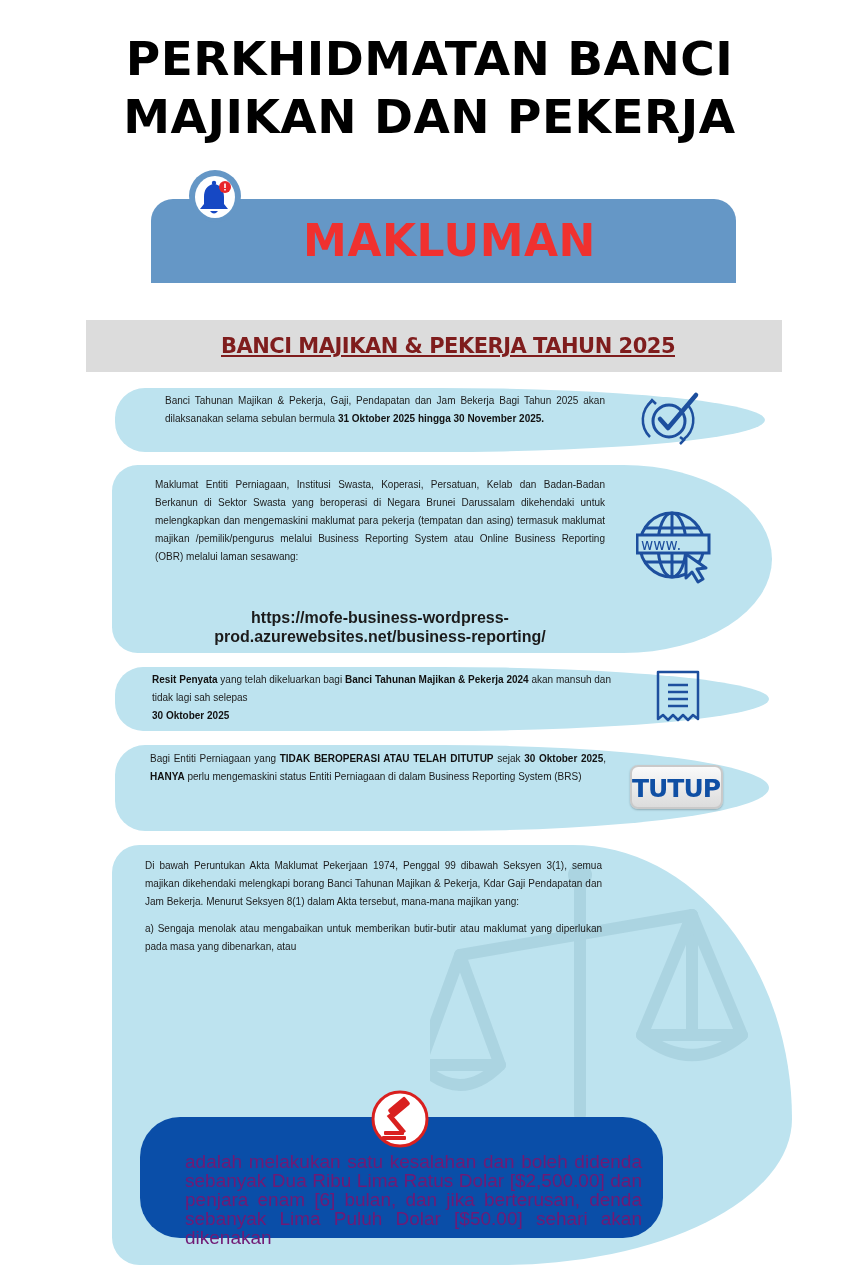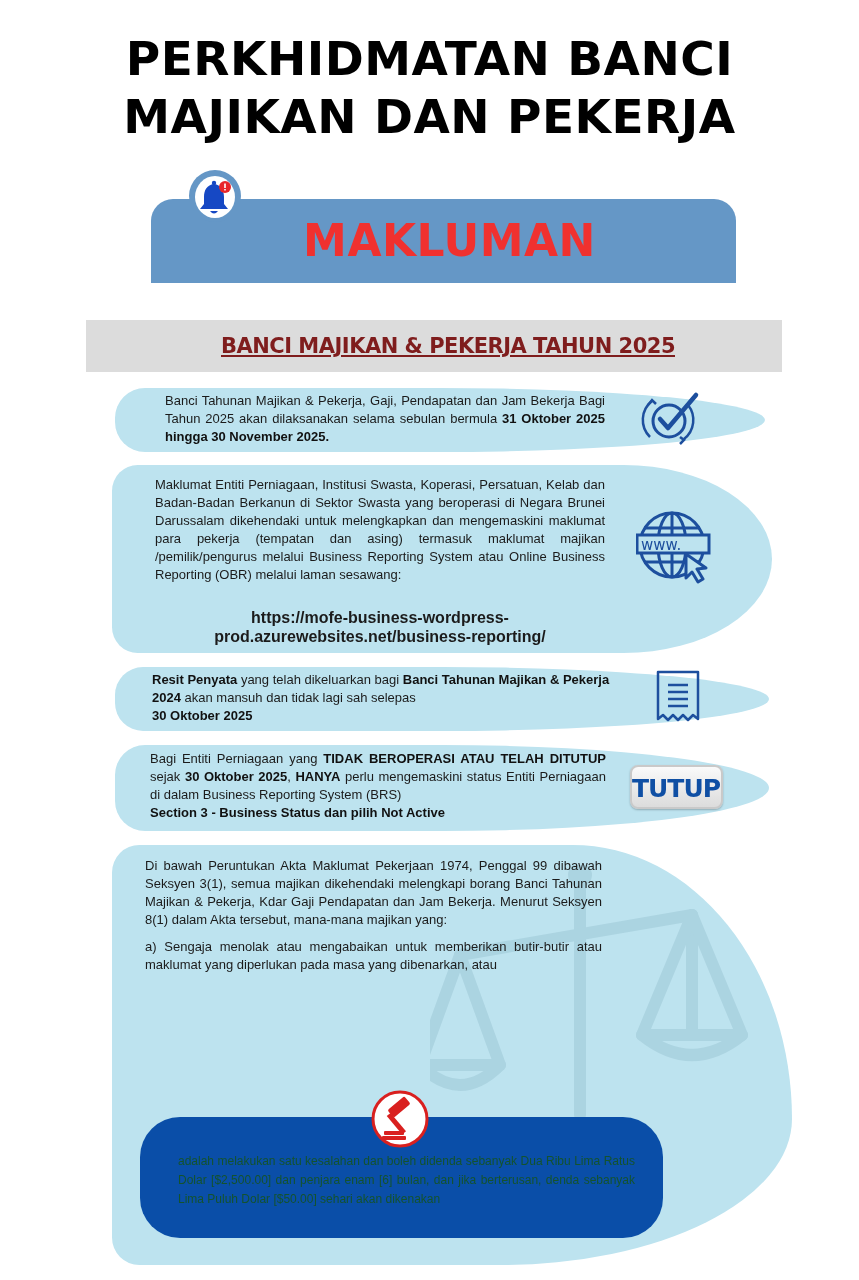--- a/index.html
+++ b/index.html
@@ -26,34 +26,34 @@
                    text-align: center; font-family: "DejaVu Sans", sans-serif; font-weight: bold;
                    font-size: 21px; color: #7f1d1d; letter-spacing: -0.5px; text-decoration: underline; }
 
   .card { background: #bde3ef; }
   .card1 { left: 115px; top: 388px; width: 650px; height: 64px; border-radius: 30px 50% 50% 30px / 30px 50% 50% 30px; }
   .card2 { left: 112px; top: 465px; width: 660px; height: 188px; border-radius: 26px 150px 150px 26px / 26px 95px 95px 26px; }
   .card3 { left: 115px; top: 667px; width: 654px; height: 64px; border-radius: 28px 50% 50% 28px / 28px 50% 50% 28px; }
   .card4 { left: 115px; top: 745px; width: 654px; height: 86px; border-radius: 30px 50% 50% 30px / 30px 50% 50% 30px; }
   .card5 { left: 112px; top: 845px; width: 680px; height: 420px; border-radius: 30px 240px 320px 30px / 30px 300px 160px 30px; }
 
-  .txt { font-size: 13px; line-height: 18px; text-align: justify; color: #1b1b1b; }
+  .txt { font-size: 10px; line-height: 18px; text-align: justify; color: #1b1b1b; }
   .txt b { font-weight: bold; color: #111; }
   .p1 { left: 165px; top: 392px; width: 440px; }
   .p2 { left: 155px; top: 476px; width: 450px; }
   .url { left: 155px; top: 608px; width: 450px; text-align: center; font-weight: bold;
          font-size: 16px; line-height: 19px; color: #1b1b1b; }
   .p3 { left: 152px; top: 671px; width: 460px; text-align: left; }
   .p4 { left: 150px; top: 750px; width: 456px; }
   .p5 { left: 145px; top: 857px; width: 457px; }
   .p5 .para { margin: 0 0 9px 0; }
 
   .fine { left: 140px; top: 1117px; width: 523px; height: 121px; background: #0a4ea8;
           border-radius: 40px; }
-  .fine-text { left: 178px; top: 1152px; width: 457px; color: #14532d; font-size: 12px;
+  .fine-text { left: 185px; top: 1152px; width: 457px; color: #701a75; font-size: 19px;
                line-height: 19px; text-align: justify; }
 
   .gavel { left: 371px; top: 1090px; width: 58px; height: 58px; }
 
   .tutup { left: 630px; top: 765px; width: 93px; height: 44px; border-radius: 8px;
            background: linear-gradient(#fafafa, #dcdcdc); border: 2px solid #c9c9c9;
            box-shadow: 0 1px 2px rgba(0,0,0,0.25); line-height: 44px;
            font-family: "DejaVu Sans", sans-serif; font-weight: bold; font-size: 25px;
            color: #0f4fa4; letter-spacing: -1px; box-sizing: border-box; }
 </style>
@@ -120,21 +120,20 @@
   <path d="M3 3 L43 3 L43 50 L38 46 L33 51 L28 46 L23 51 L18 46 L13 51 L8 46 L3 50 Z" fill="none" stroke="#1d4f9e" stroke-width="2.5" stroke-linejoin="round"></path>
   <line x1="13" y1="16" x2="33" y2="16" stroke="#1d4f9e" stroke-width="2.5"></line>
   <line x1="13" y1="23" x2="33" y2="23" stroke="#1d4f9e" stroke-width="2.5"></line>
   <line x1="13" y1="30" x2="33" y2="30" stroke="#1d4f9e" stroke-width="2.5"></line>
   <line x1="13" y1="37" x2="33" y2="37" stroke="#1d4f9e" stroke-width="2.5"></line>
 </svg>
 
 <div class="abs card card4"></div>
 <div class="abs txt p4">
   <span>Bagi Entiti Perniagaan yang </span><b>TIDAK BEROPERASI ATAU TELAH DITUTUP</b><span> sejak </span><b>30 Oktober 2025</b><span>, </span><b>HANYA</b><span> perlu mengemaskini status Entiti Perniagaan di dalam Business Reporting System (BRS)</span><br>
-  <b>Section 3 - Business Status dan pilih Not Active</b>
 </div>
 <div class="abs tutup">TUTUP</div>
 
 <div class="abs card card5"></div>
 <svg class="abs" style="left:430px;top:865px;" width="340" height="260" viewBox="0 0 340 260" opacity="0.55">
   <g fill="none" stroke="#9ec8d6" stroke-width="12" stroke-linecap="round" stroke-linejoin="round">
     <line x1="150" y1="10" x2="150" y2="250"></line>
     <circle cx="150" cy="10" r="6"></circle>
     <line x1="30" y1="90" x2="262" y2="50"></line>
     <path d="M30 90 L-10 200 M30 90 L70 200"></path>

